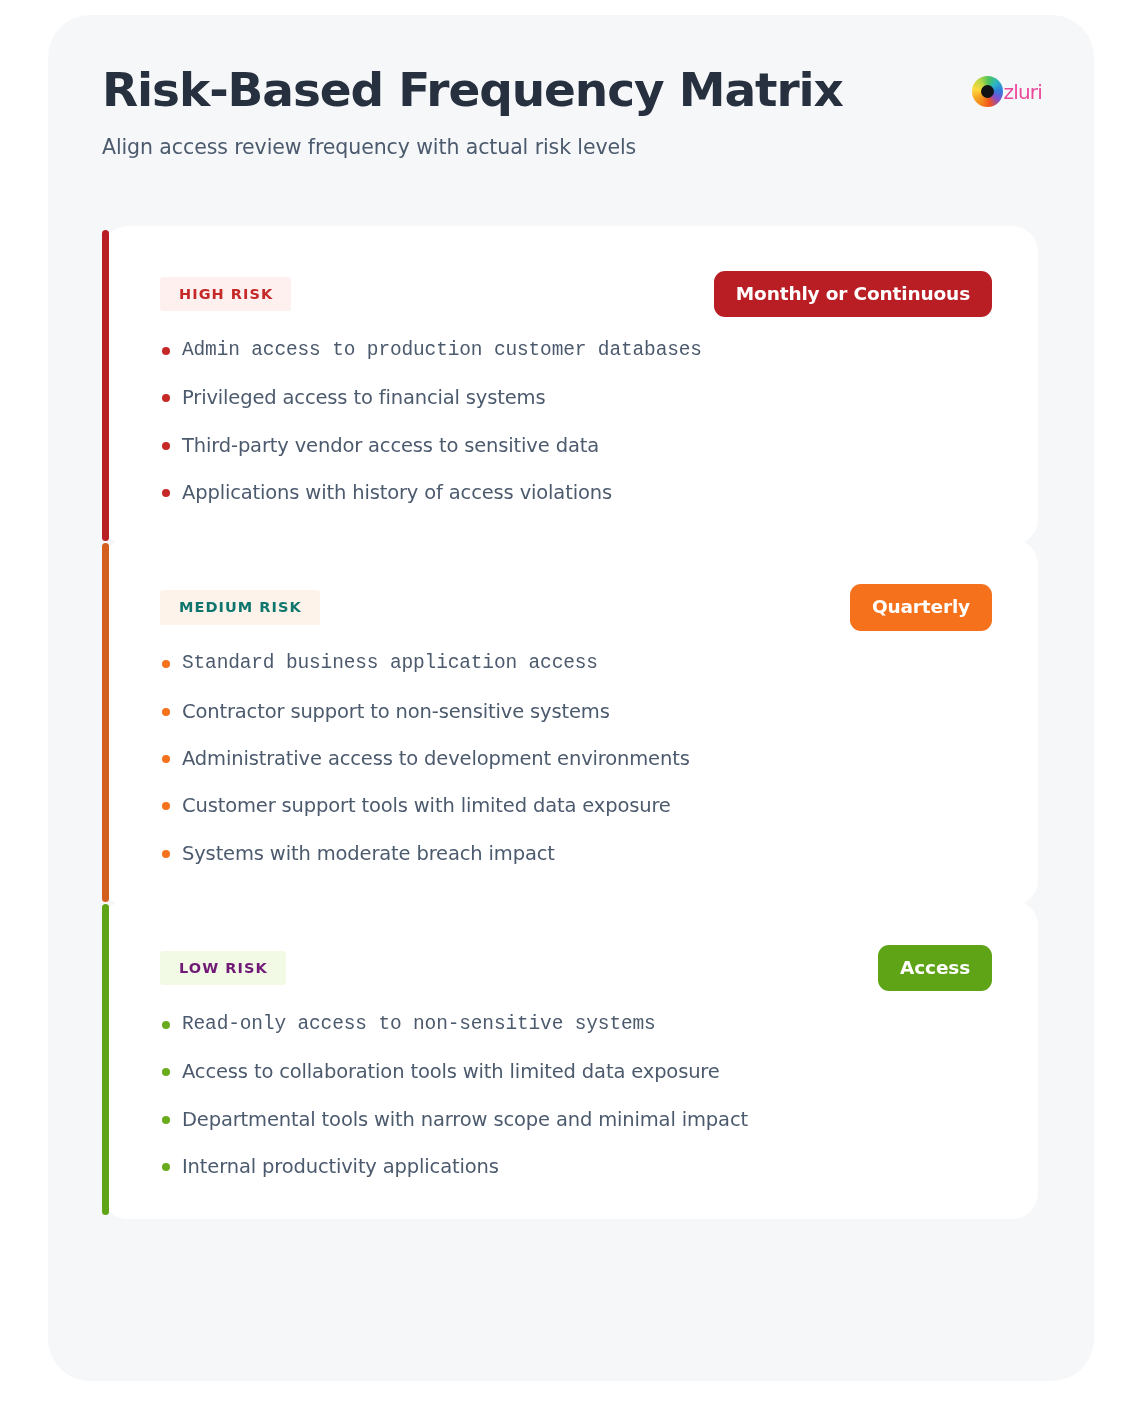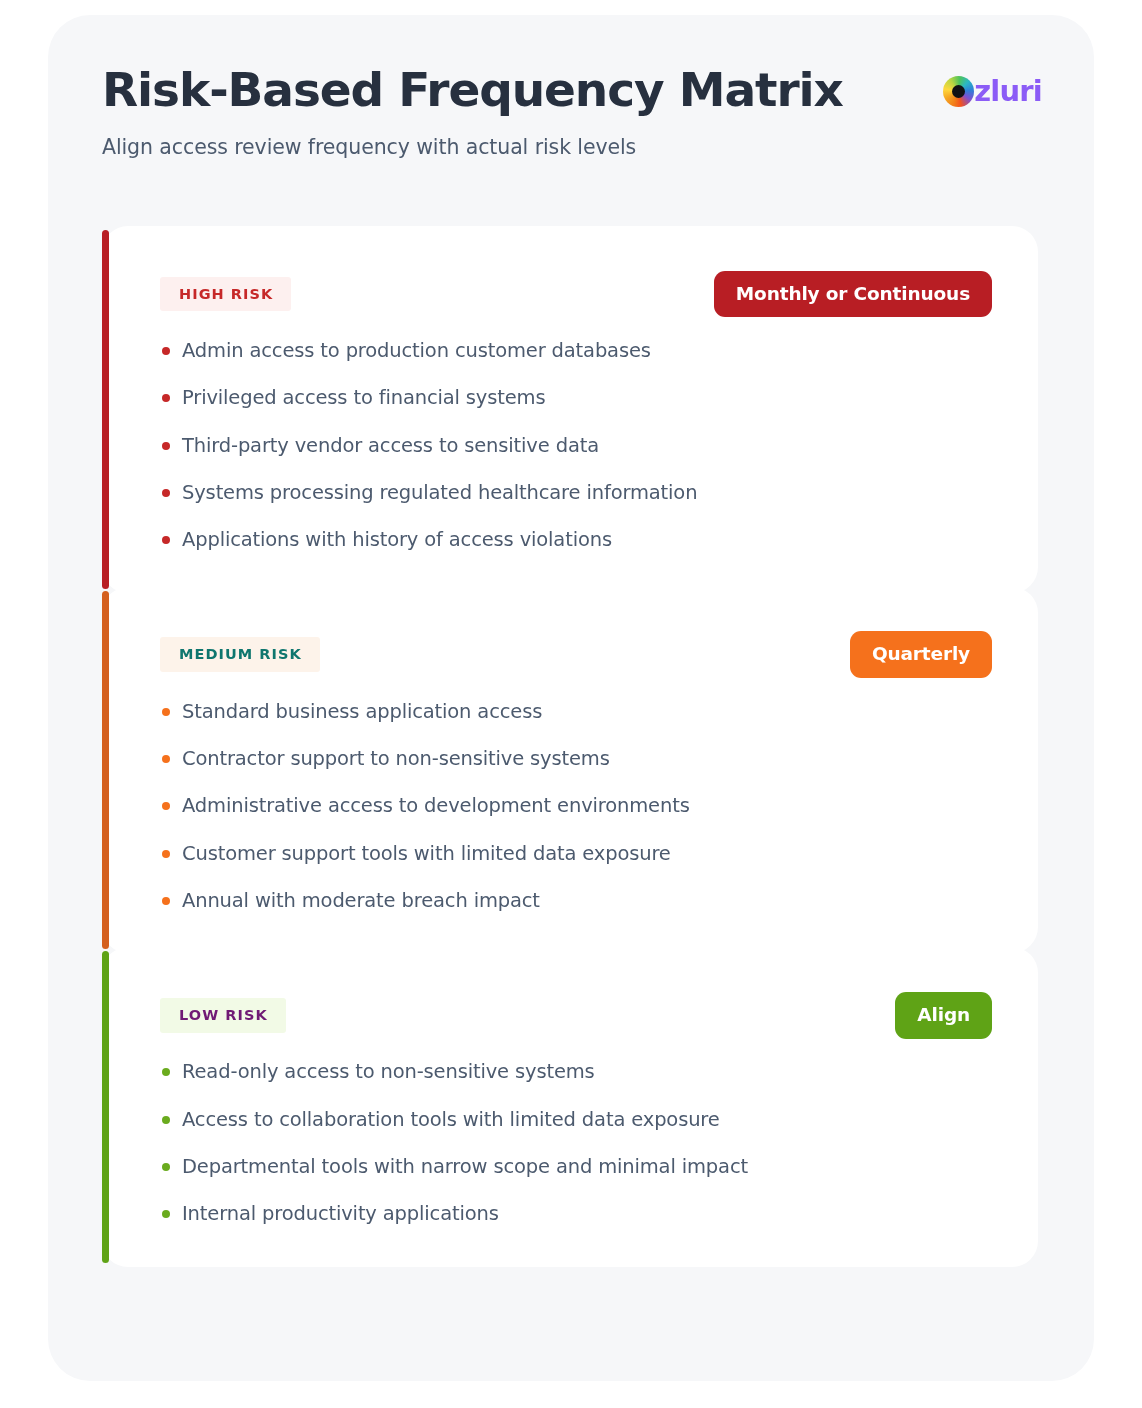--- a/index.html
+++ b/index.html
@@ -89,24 +89,24 @@
     left: 50%;
     top: 50%;
     width: 13px;
     height: 13px;
     margin: -6.5px 0 0 -6.5px;
     border-radius: 50%;
     background: #111214;
   }
   .logo-text {
     font-family: "DejaVu Sans", sans-serif;
-    font-size: 29px;
-    font-weight: 700;
+    font-size: 20px;
+    font-weight: 400;
     letter-spacing: -0.8px;
-    color: #8b5cf6;
+    color: #ec4899;
     line-height: 1;
     margin-left: -1px;
   }
 
   .page-subtitle {
     margin-top: 18px;
     font-family: "DejaVu Sans", sans-serif;
     font-size: 20.5px;
     font-weight: 400;
     color: #4c5a6e;
@@ -182,21 +182,21 @@
     position: relative;
     padding-left: 22px;
     margin-top: 22px;
     font-family: "DejaVu Sans", sans-serif;
     font-size: 19.5px;
     font-weight: 400;
     color: #4c5a6e;
     letter-spacing: -0.15px;
     line-height: 1.3;
   }
-  .risk-list li:first-child { margin-top: 18px; }
+  .risk-list li:first-child { margin-top: 18px; font-family: Liberation Mono, monospace; }
 
   .risk-list li .dot {
     position: absolute;
     left: 2px;
     top: 9px;
     width: 8px;
     height: 8px;
     border-radius: 50%;
   }
 
@@ -224,43 +224,42 @@
       <div class="card" style="z-index: 10;">
         <span class="accent" style="background: rgb(184, 30, 36);"></span>
         <div class="card-head">
           <span class="risk-badge" style="background: rgb(253, 240, 239); color: rgb(198, 40, 40);">HIGH RISK</span>
           <span class="freq-pill" style="background: rgb(184, 30, 36); margin-left: 9px;">Monthly or Continuous</span>
         </div>
         <ul class="risk-list">
           <li><span class="dot" style="background: rgb(198, 40, 40);"></span><span>Admin access to production customer databases</span></li>
           <li><span class="dot" style="background: rgb(198, 40, 40);"></span><span>Privileged access to financial systems</span></li>
           <li><span class="dot" style="background: rgb(198, 40, 40);"></span><span>Third-party vendor access to sensitive data</span></li>
-          <li><span class="dot" style="background: rgb(198, 40, 40);"></span><span>Systems processing regulated healthcare information</span></li>
           <li><span class="dot" style="background: rgb(198, 40, 40);"></span><span>Applications with history of access violations</span></li>
         </ul>
       </div>
       <div class="card" style="z-index: 9;">
         <span class="accent" style="background: rgb(212, 96, 31);"></span>
         <div class="card-head">
           <span class="risk-badge" style="background: rgb(253, 243, 234); color: #0f766e;">MEDIUM RISK</span>
           <span class="freq-pill" style="background: rgb(245, 113, 28);">Quarterly</span>
         </div>
         <ul class="risk-list">
           <li><span class="dot" style="background: rgb(245, 113, 28);"></span><span>Standard business application access</span></li>
           <li><span class="dot" style="background: rgb(245, 113, 28);"></span><span>Contractor support to non-sensitive systems</span></li>
           <li><span class="dot" style="background: rgb(245, 113, 28);"></span><span>Administrative access to development environments</span></li>
           <li><span class="dot" style="background: rgb(245, 113, 28);"></span><span>Customer support tools with limited data exposure</span></li>
-          <li><span class="dot" style="background: rgb(245, 113, 28);"></span><span>Annual with moderate breach impact</span></li>
+          <li><span class="dot" style="background: rgb(245, 113, 28);"></span><span>Systems with moderate breach impact</span></li>
         </ul>
       </div>
       <div class="card" style="z-index: 8;">
         <span class="accent" style="background: rgb(95, 163, 22);"></span>
         <div class="card-head">
           <span class="risk-badge" style="background: rgb(242, 250, 230); color: #701a75;">LOW RISK</span>
-          <span class="freq-pill" style="background: rgb(95, 163, 22);">Align</span>
+          <span class="freq-pill" style="background: rgb(95, 163, 22);">Access</span>
         </div>
         <ul class="risk-list">
           <li><span class="dot" style="background: rgb(106, 171, 30);"></span><span>Read-only access to non-sensitive systems</span></li>
           <li><span class="dot" style="background: rgb(106, 171, 30);"></span><span>Access to collaboration tools with limited data exposure</span></li>
           <li><span class="dot" style="background: rgb(106, 171, 30);"></span><span>Departmental tools with narrow scope and minimal impact</span></li>
           <li><span class="dot" style="background: rgb(106, 171, 30);"></span><span>Internal productivity applications</span></li>
         </ul>
       </div>
     </div>
 

